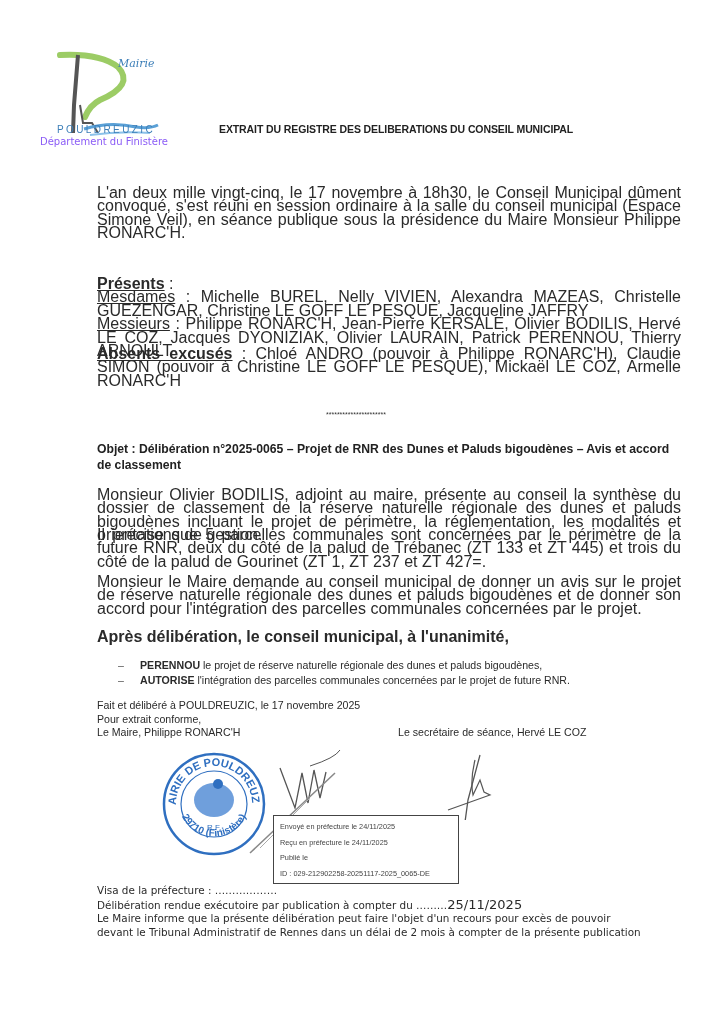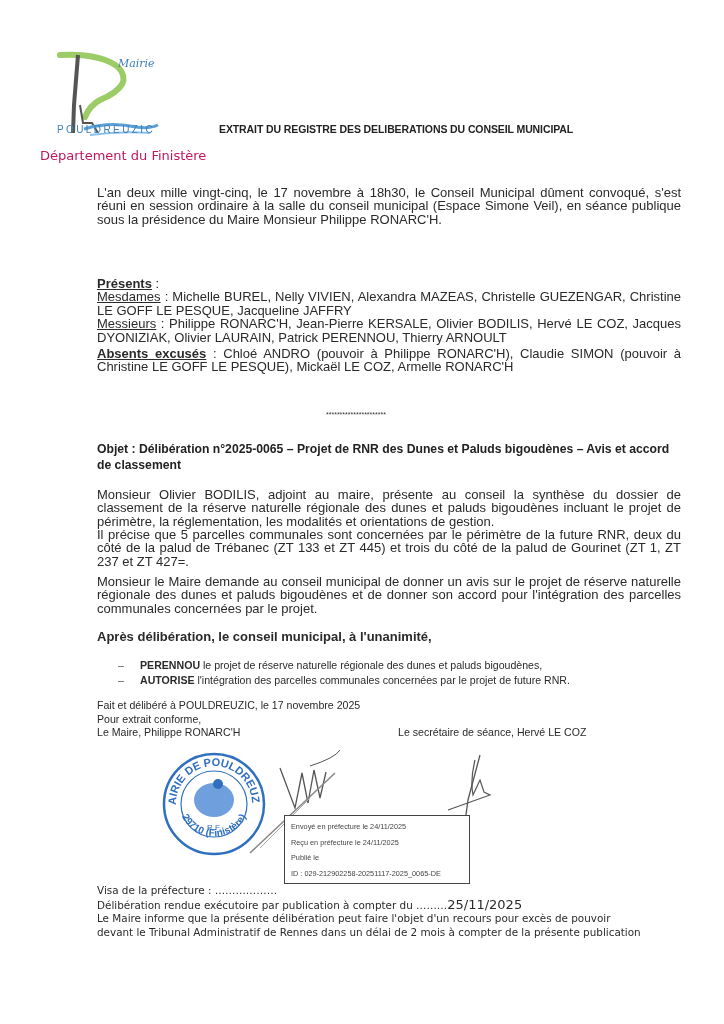--- a/index.html
+++ b/index.html
@@ -1,34 +1,34 @@
 <!DOCTYPE html>
 <html><head>
 <meta charset="utf-8">
 <style>
   * { box-sizing: border-box; margin: 0; padding: 0; }
   html, body { width: 724px; height: 1024px; background: #ffffff; overflow: hidden; }
   body { position: relative; font-family: "Liberation Sans", sans-serif; color: #222; }
   .page { position: relative; width: 724px; height: 1024px; }
   .logo { position: absolute; left: 40px; top: 45px; width: 130px; height: 95px; }
   .logo-town { position: absolute; left: 57px; top: 124px; font-size: 10px; letter-spacing: 2.4px; color: #3d7fb8; font-weight: normal; }
-  .logo-dept { position: absolute; left: 40px; top: 148px; font-size: 13px; color: #be185d; font-family: "DejaVu Sans", sans-serif; }
+  .logo-dept { position: absolute; left: 40px; top: 136px; font-size: 10px; color: #8b5cf6; font-family: "DejaVu Sans", sans-serif; }
   .header-title { position: absolute; left: 219px; top: 123px; font-size: 10.5px; font-weight: bold; color: #222; letter-spacing: -0.1px; }
-  .body-text { position: absolute; left: 97px; width: 584px; font-size: 13px; line-height: 13.4px; text-align: justify; color: #2a2a2a; }
+  .body-text { position: absolute; left: 97px; width: 584px; font-size: 16px; line-height: 13.4px; text-align: justify; color: #2a2a2a; }
   .row-line { position: absolute; left: 97px; width: 584px; font-size: 10.6px; display: flex; justify-content: space-between; color: #2a2a2a; }
   .u { text-decoration: underline; }
   .b { font-weight: bold; }
   .stars { position: absolute; left: 326px; top: 411px; font-size: 7px; letter-spacing: 0px; color: #333; }
   .objet { position: absolute; left: 97px; top: 441px; width: 580px; font-size: 12.2px; font-weight: bold; line-height: 16px; color: #222; }
   .decision-list { position: absolute; left: 118px; top: 658px; font-size: 10.6px; line-height: 15px; color: #2a2a2a; list-style: none; }
   .decision-list li::before { content: "–"; display: inline-block; width: 22px; color: #555; }
   .stamp { position: absolute; left: 160px; top: 750px; width: 108px; height: 108px; }
   .sig1 { position: absolute; left: 240px; top: 748px; width: 110px; height: 110px; }
   .sig2 { position: absolute; left: 440px; top: 750px; width: 80px; height: 70px; }
-  .pref-box { position: absolute; left: 273px; top: 815px; width: 186px; height: 69px; border: 1.5px solid #444; background: #fff; padding: 3px 6px; margin-left: 11px; }
+  .pref-box { position: absolute; left: 273px; top: 815px; width: 186px; height: 69px; border: 1.5px solid #444; background: #fff; padding: 3px 6px; }
   .pref-box div { font-size: 7.3px; line-height: 15.5px; color: #444; white-space: nowrap; }
   .footer-text { position: absolute; left: 97px; font-family: "DejaVu Sans", sans-serif; font-size: 10.4px; line-height: 13.5px; color: #2a2a2a; white-space: nowrap; }
   .hand-date { font-size: 13px; }
 </style>
 </head>
 <body>
 
 <div class="page">
 
   <svg class="logo" viewBox="0 0 130 95">

